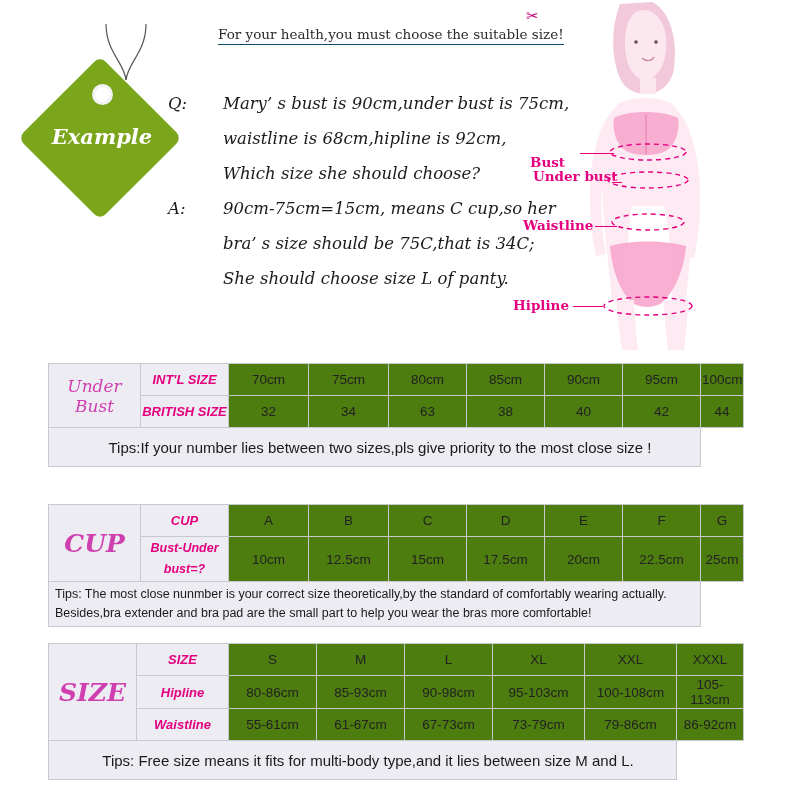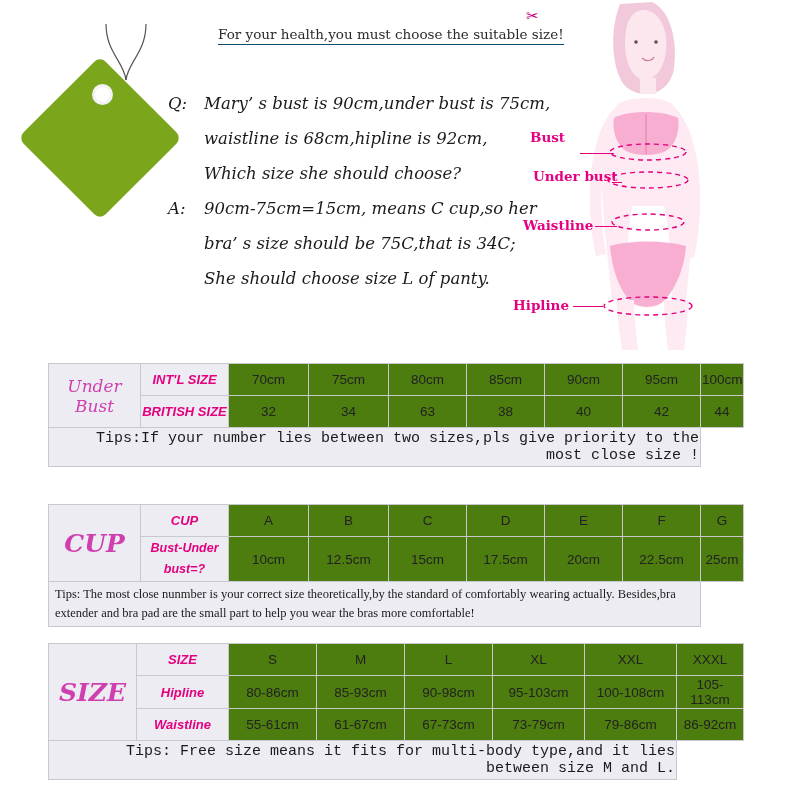--- a/index.html
+++ b/index.html
@@ -102,21 +102,21 @@
     font-size: 16.5px;
     color: #1b1b1b;
     line-height: 35px;
   }
   .qa-row { display: block; white-space: nowrap; }
   .qa-mark {
     display: inline-block;
     width: 36px;
     font-style: italic;
   }
-  .qa-text { font-style: italic; }
+  .qa-text { font-style: italic; margin-left: 19px; }
 
   
   .figure {
     position: absolute;
     left: 560px; top: 0px;
     width: 232px; height: 350px;
   }
   .callout {
     position: absolute;
     font-family: "DejaVu Serif", serif;
@@ -168,30 +168,30 @@
     background: #ececf2;
     color: #cf3fb0;
     font-family: "DejaVu Serif", serif;
     font-size: 25px;
     font-weight: bold;
     font-style: italic;
   }
   td.tip {
     background: #ececf2;
     color: #1b1b1b;
-    font-family: Liberation Mono, monospace;
+    font-family: Liberation Sans, sans-serif;
     font-size: 15px;
-    text-align: right;
+    text-align: center;
     padding-left: 12px;
     height: 36px;
   }
   td.tip-small {
     background: #ececf2;
     color: #1b1b1b;
-    font-family: Liberation Serif, serif;
+    font-family: Liberation Sans, sans-serif;
     font-size: 12.5px;
     text-align: left;
     padding-left: 6px;
     line-height: 19px;
     height: 42px;
   }
   td.cupsub {
     background: #ececf2;
     color: #e4007f;
     font-style: italic;
@@ -208,20 +208,21 @@
   <div class="header-arrow">✂</div>
 </div>
 
 <div class="tag-wrap">
   <svg class="tag-string" viewBox="0 0 48 62">
     <path d="M4 2 C 4 30, 22 40, 24 58" stroke="#555" stroke-width="1.2" fill="none"></path>
     <path d="M44 2 C 44 30, 26 40, 24 58" stroke="#555" stroke-width="1.2" fill="none"></path>
   </svg>
   <div class="tag-diamond"></div>
   <div class="tag-hole"></div>
+  <div class="tag-label">Example</div>
 </div>
 
 <div class="qa">
   <span class="qa-row">
     <span class="qa-mark">Q:</span><span class="qa-text">Mary’ s bust is 90cm,under bust is 75cm,</span>
   </span>
   <span class="qa-row">
     <span class="qa-mark"></span><span class="qa-text">waistline is 68cm,hipline is 92cm,</span>
   </span>
   <span class="qa-row">
@@ -264,21 +265,21 @@
     <path d="M56 300 C58 322 60 336 62 350 L78 350 C76 330 74 314 74 300 Z" fill="#fdeaf2"></path>
     <path d="M104 300 C104 316 106 332 108 350 L124 350 C126 332 128 316 128 300 Z" fill="#fdeaf2"></path>
 
     <ellipse cx="88" cy="152" rx="38" ry="8" fill="none" stroke="#e4007f" stroke-width="1.4" stroke-dasharray="5,4"></ellipse>
     <ellipse cx="88" cy="180" rx="40" ry="8" fill="none" stroke="#e4007f" stroke-width="1.4" stroke-dasharray="5,4"></ellipse>
     <ellipse cx="88" cy="222" rx="36" ry="8" fill="none" stroke="#e4007f" stroke-width="1.4" stroke-dasharray="5,4"></ellipse>
     <ellipse cx="88" cy="306" rx="44" ry="9" fill="none" stroke="#e4007f" stroke-width="1.4" stroke-dasharray="5,4"></ellipse>
   </svg>
 
   
-  <div class="callout" style="left:-30px; top:129px;text-align:right;">Bust</div>
+  <div class="callout" style="left:-30px; top:154px;text-align:right;">Bust</div>
   <div class="lead" style="left:20px; top:153px; width:34px;"></div>
 
   <div class="callout" style="left:-27px; top:168px;">Under bust</div>
   <div class="lead" style="left:52px; top:182px; width:10px;"></div>
 
   <div class="callout" style="left:-37px; top:217px;">Waistline</div>
   <div class="lead" style="left:35px; top:226px; width:22px;"></div>
 
   <div class="callout" style="left:-47px; top:297px;">Hipline</div>
   <div class="lead" style="left:13px; top:306px; width:30px;"></div>

